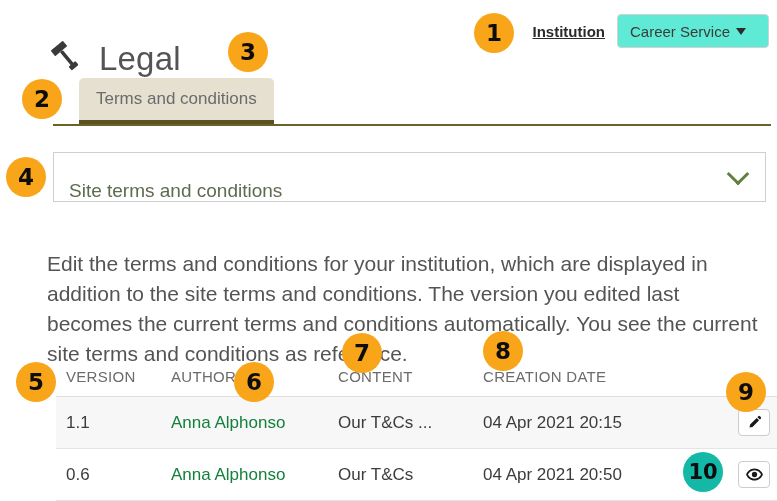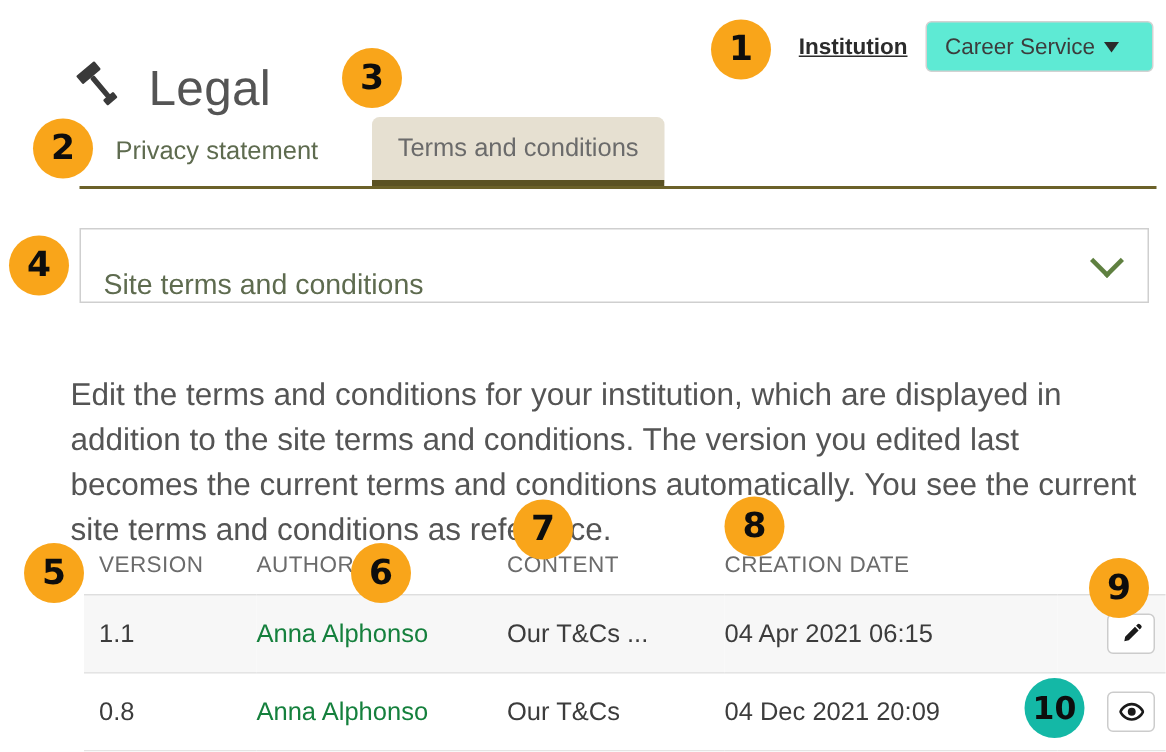--- a/index.html
+++ b/index.html
@@ -254,23 +254,20 @@
   <div class="institution-block">
     <span class="institution-label">Institution</span>
     <div class="institution-select">
       <span class="institution-select-value">Career Service</span>
       <span class="caret-down"></span>
     </div>
   </div>
 </div>
 
 <div class="tabs">
-  <div class="tab tab-inactive">
-    <span>Privacy statement</span>
-  </div>
   <div class="tab tab-active">
     <span>Terms and conditions</span>
   </div>
 </div>
 <div class="tabs-rule"></div>
 
 <div class="site-terms-select">
   <span class="site-terms-label">Site terms and conditions</span>
   <span class="chev-down"></span>
 </div>
@@ -287,36 +284,36 @@
       <th class="col-action"></th>
     </tr>
   </thead>
   <tbody>
     <tr class="row-alt">
       <td class="col-version">1.1</td>
       <td class="col-author">
         <a class="author-link" href="#">Anna Alphonso</a>
       </td>
       <td class="col-content">Our T&amp;Cs ...</td>
-      <td class="col-date">04 Apr 2021 06:15</td>
+      <td class="col-date">04 Apr 2021 20:15</td>
       <td class="col-action action-cell">
         <span class="icon-btn">
           <svg width="15" height="15" viewBox="0 0 16 16">
             <path fill="#1a1a1a" d="M12.1 1.3a1.2 1.2 0 0 1 1.7 0l.9.9a1.2 1.2 0 0 1 0 1.7l-1 1-2.6-2.6 1-1zM10.3 3.1l2.6 2.6-7 7-3.2.6.6-3.2 7-7z"></path>
           </svg>
         </span>
       </td>
     </tr>
     <tr>
-      <td class="col-version">0.8</td>
+      <td class="col-version">0.6</td>
       <td class="col-author">
         <a class="author-link" href="#">Anna Alphonso</a>
       </td>
       <td class="col-content">Our T&amp;Cs</td>
-      <td class="col-date">04 Dec 2021 20:09</td>
+      <td class="col-date">04 Apr 2021 20:50</td>
       <td class="col-action action-cell">
         <span class="icon-btn">
           <svg width="17" height="13" viewBox="0 0 20 14">
             <path fill="#1a1a1a" d="M10 0C5 0 1.6 3.6.4 6.2a1.9 1.9 0 0 0 0 1.6C1.6 10.4 5 14 10 14s8.4-3.6 9.6-6.2a1.9 1.9 0 0 0 0-1.6C18.4 3.6 15 0 10 0zm0 12c-3.6 0-6.5-2.6-7.7-5C3.5 4.6 6.4 2 10 2s6.5 2.6 7.7 5c-1.2 2.4-4.1 5-7.7 5z"></path>
             <circle cx="10" cy="7" r="3.1" fill="#1a1a1a"></circle>
           </svg>
         </span>
       </td>
     </tr>
   </tbody>

